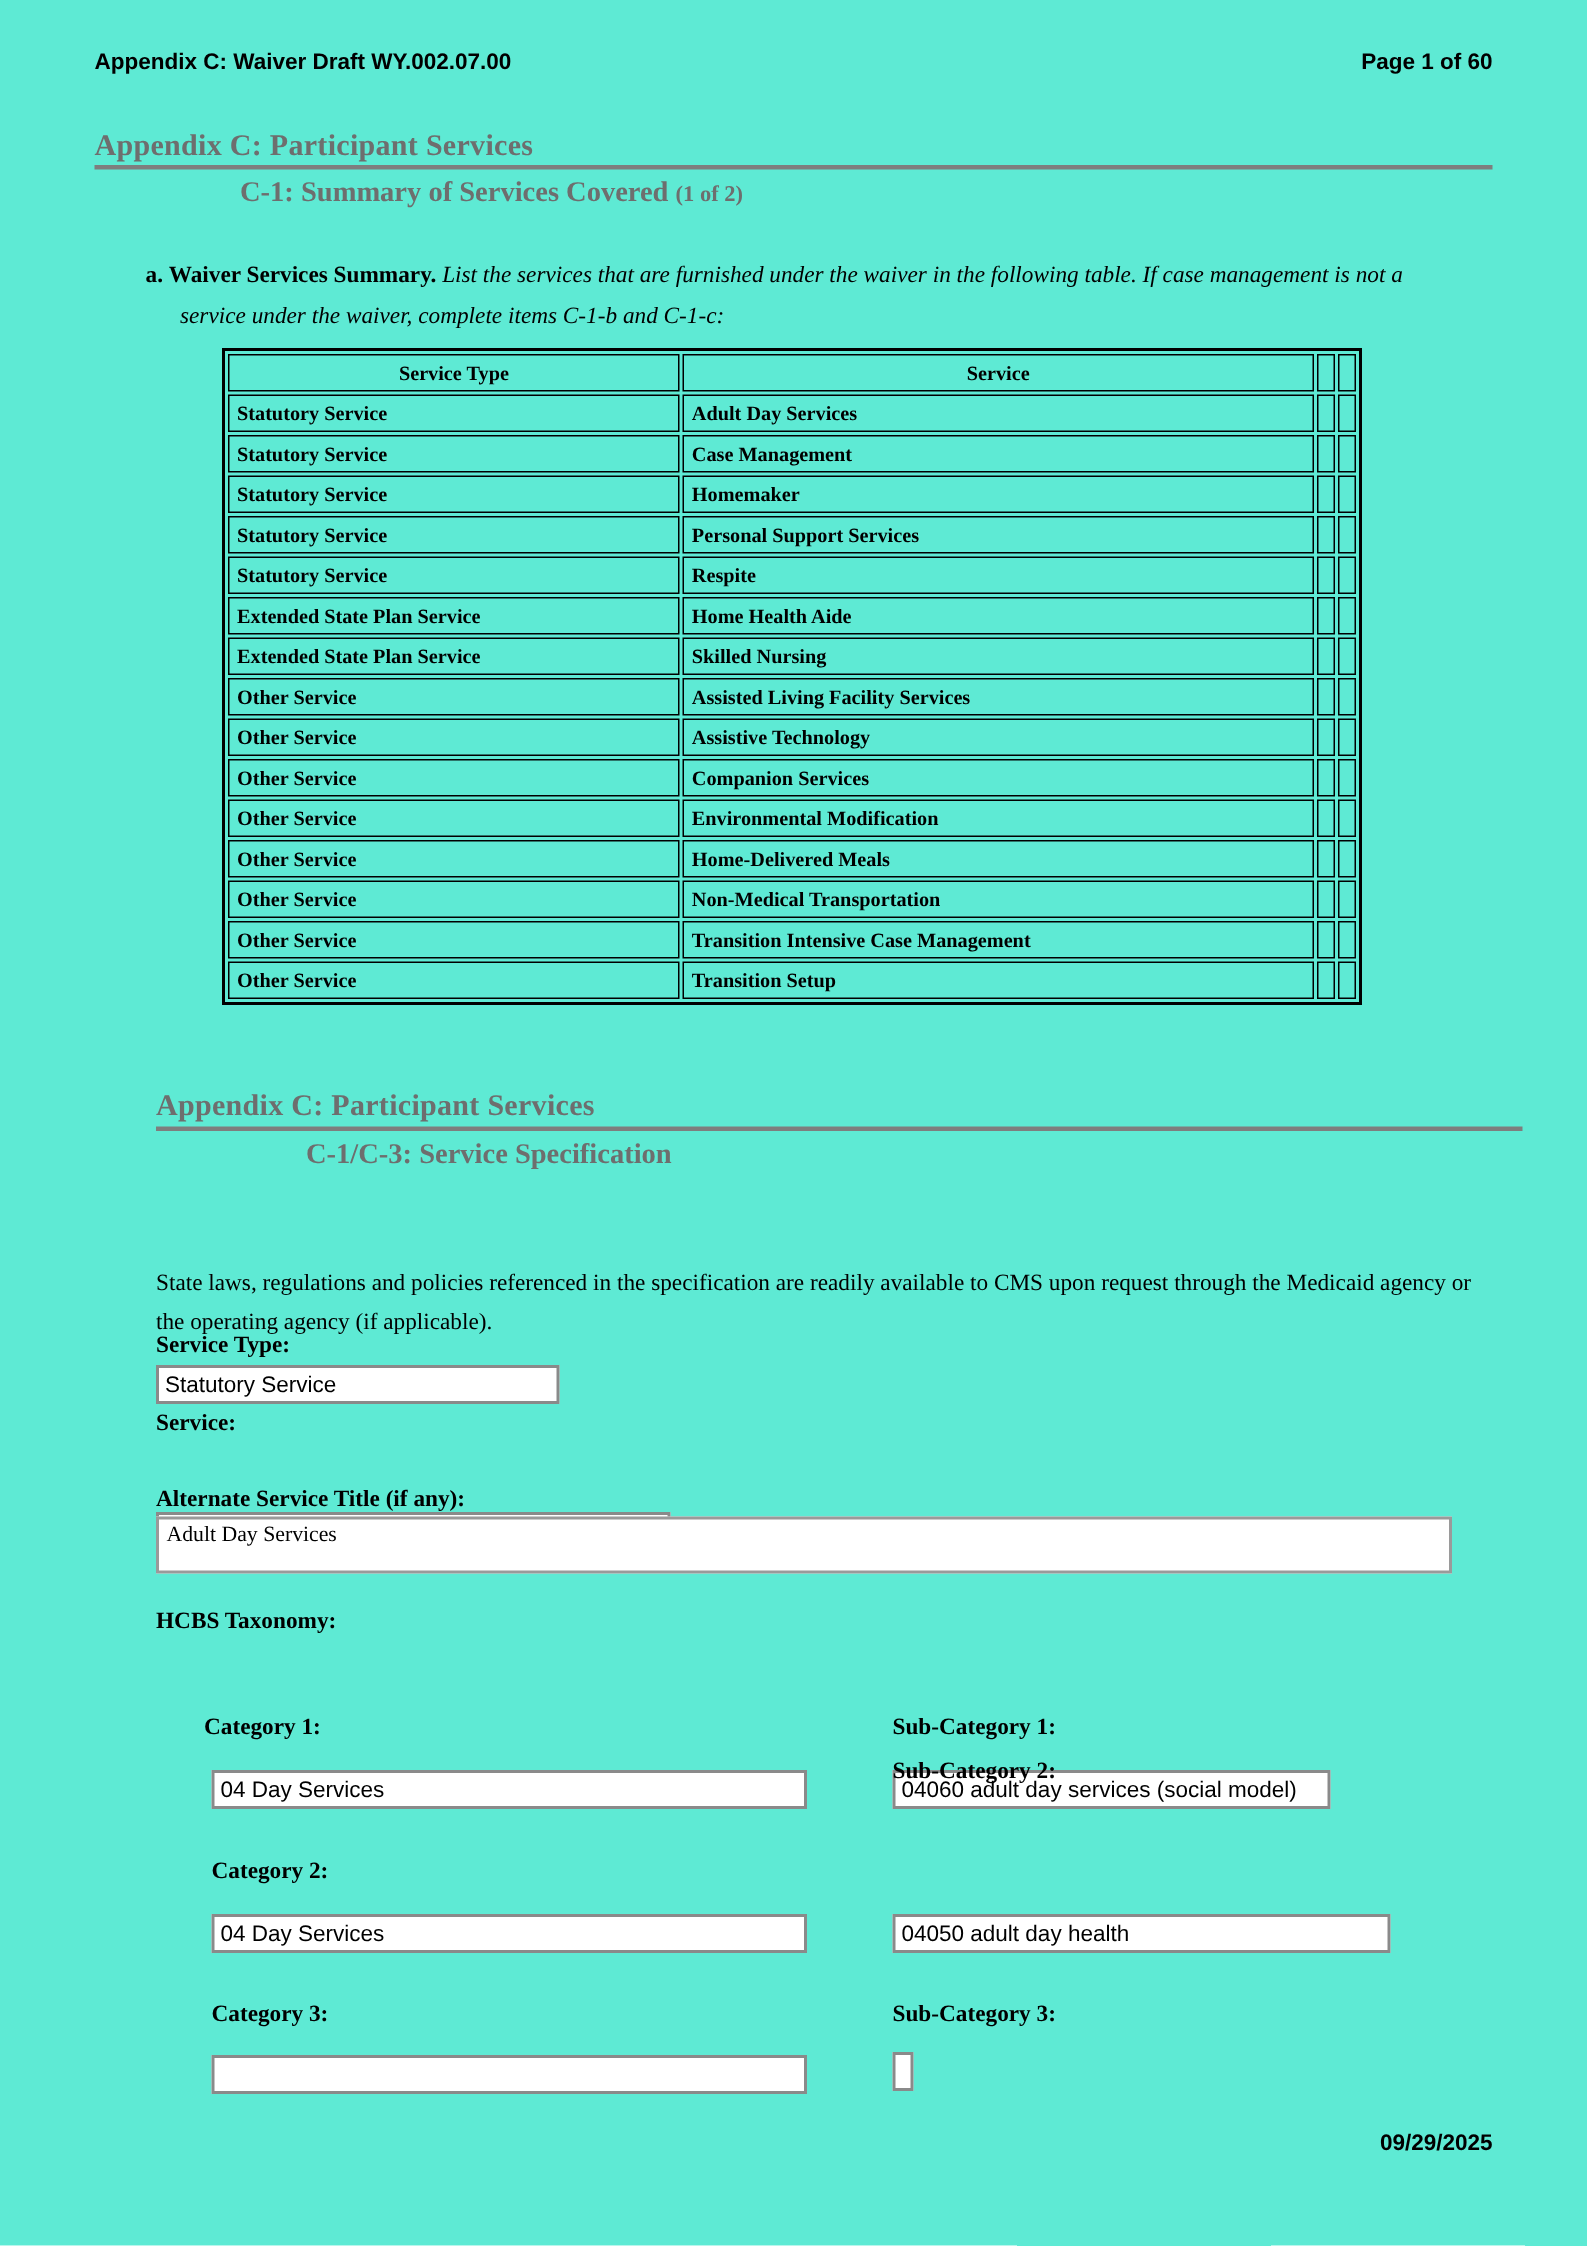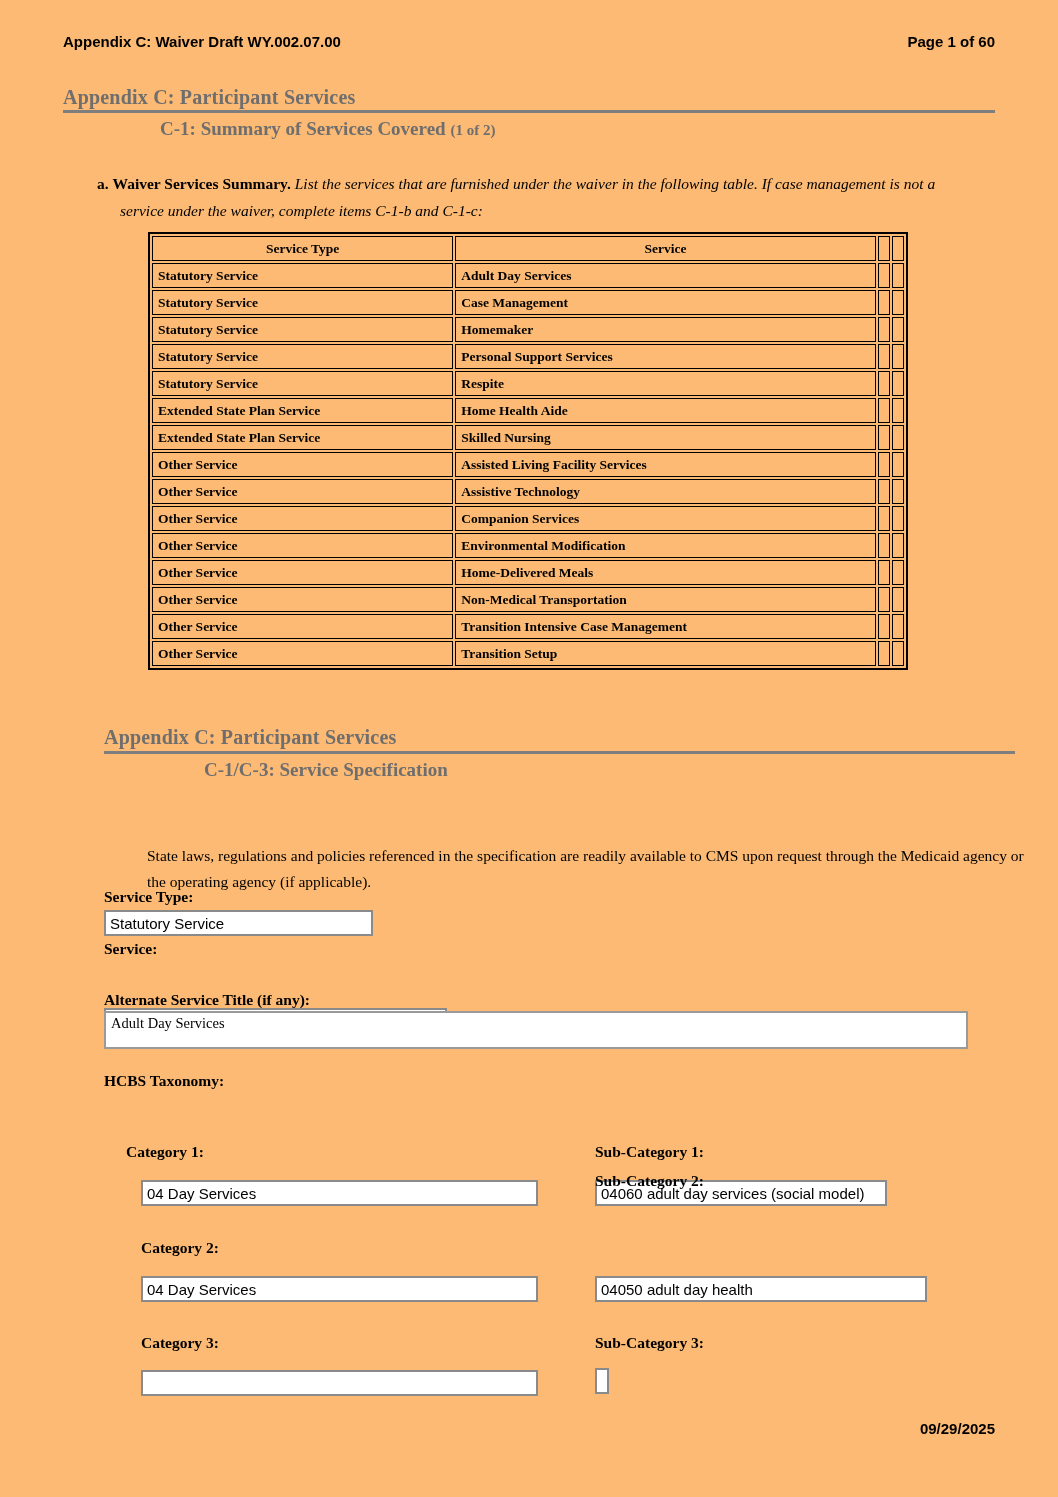--- a/index.html
+++ b/index.html
@@ -1,16 +1,16 @@
 <!DOCTYPE html>
 <html><head>
 <meta charset="utf-8">
 <style>
   html,body{margin:0;padding:0;background:#ffffff;}
-  .page{position:relative;width:1058px;height:1497px;background:#fdba74;overflow:hidden;
+  .page{position:relative;width:1058px;height:1497px;background:#5eead4;overflow:hidden;
         font-family:"Liberation Serif", serif;color:#000;}
 
   
   .run-head{position:absolute;top:33px;left:63px;right:63px;display:flex;
             justify-content:space-between;font-family:"Liberation Sans", sans-serif;
             font-weight:bold;font-size:15px;}
 
   
   .sec-title{position:absolute;font-weight:bold;font-size:20px;color:#6e6e6e;
              letter-spacing:.2px;}
@@ -28,21 +28,21 @@
   table.svc{position:absolute;left:148px;top:232px;width:760px;
             border-collapse:separate;border-spacing:2px;border:2px solid #000;
             table-layout:fixed;}
   table.svc th, table.svc td{border:1.5px solid #000;font-size:13.5px;font-weight:bold;
             height:21px;padding:1px 5px;overflow:hidden;white-space:nowrap;}
   table.svc th{text-align:center;}
   table.svc td{text-align:left;vertical-align:middle;}
   td.tick{padding:0;}
 
   
-  .intro{position:absolute;left:104px;top:843px;width:880px;font-size:15.5px;line-height:26px;margin-left:43px;}
+  .intro{position:absolute;left:104px;top:843px;width:880px;font-size:15.5px;line-height:26px;}
   .lbl{position:absolute;font-weight:bold;font-size:15.5px;white-space:nowrap;}
 
   
   .field{position:absolute;box-sizing:border-box;border:2px solid #8a8a8a;background:#fff;
          font-family:"Liberation Sans", sans-serif;font-size:15px;color:#000;
          padding:0 4px;height:26px;line-height:22px;outline:none;}
   .bigbox{position:absolute;box-sizing:border-box;border:2px solid #9a9a9a;background:#fff;
          font-family:"Liberation Serif", serif;font-size:14.5px;color:#000;
          padding:2px 5px;}
 
@@ -191,21 +191,21 @@
   <input class="field" style="left: 104px; top: 910px; width: 269px;" value="Statutory Service">
 
   <div class="lbl" style="left:104px;top:940px;">Service:</div>
   <input class="field" style="left: 104px; top: 1008px; width: 343px; height: 24px;" value="Adult Day Health">
 
   <div class="lbl" style="left:104px;top:991px;text-align:right;">Alternate Service Title (if any):</div>
   <div class="bigbox" style="left:104px;top:1011px;width:864px;height:38px;">Adult Day Services</div>
 
   <div class="lbl" style="left:104px;top:1072px;">HCBS Taxonomy:</div>
 
-  <div class="lbl" style="left:126px;top:1143px;">Category 1:</div>
+  <div class="lbl" style="left:136px;top:1143px;">Category 1:</div>
   <div class="lbl" style="left:595px;top:1143px;">Sub-Category 1:</div>
   <input class="field" style="left: 141px; top: 1180px; width: 397px;" value="04 Day Services">
   <input class="field" style="left: 595px; top: 1180px; width: 292px;" value="04060 adult day services (social model)">
 
   <div class="lbl" style="left:141px;top:1239px;">Category 2:</div>
   <div class="lbl" style="left:595px;top:1172px;">Sub-Category 2:</div>
   <input class="field" style="left: 141px; top: 1276px; width: 397px;" value="04 Day Services">
   <input class="field" style="left: 595px; top: 1276px; width: 332px;" value="04050 adult day health">
 
   <div class="lbl" style="left:141px;top:1334px;">Category 3:</div>

